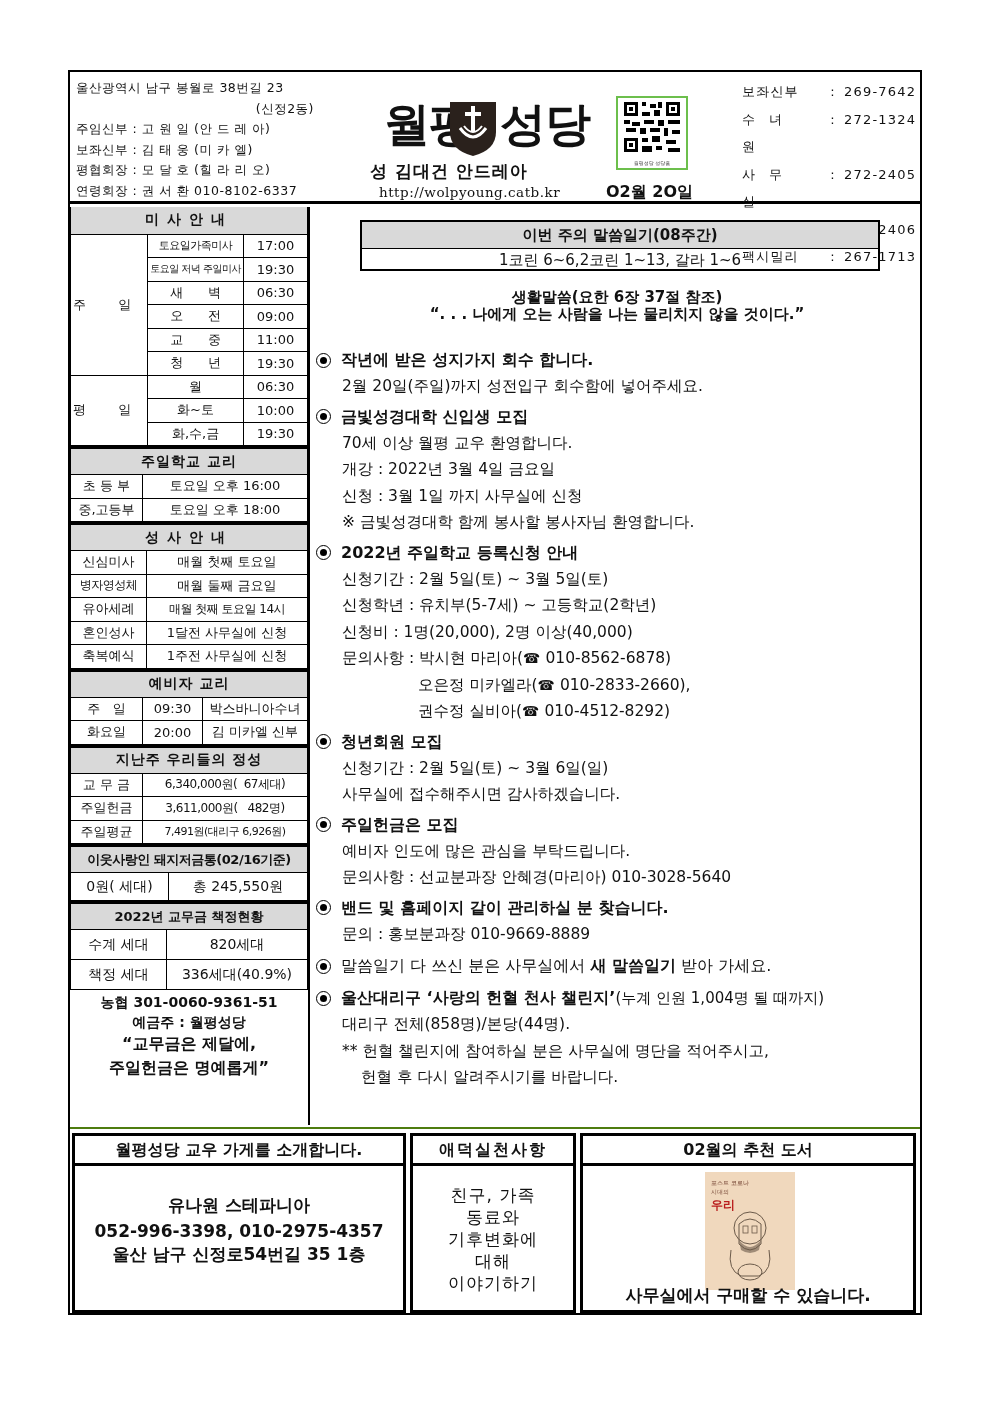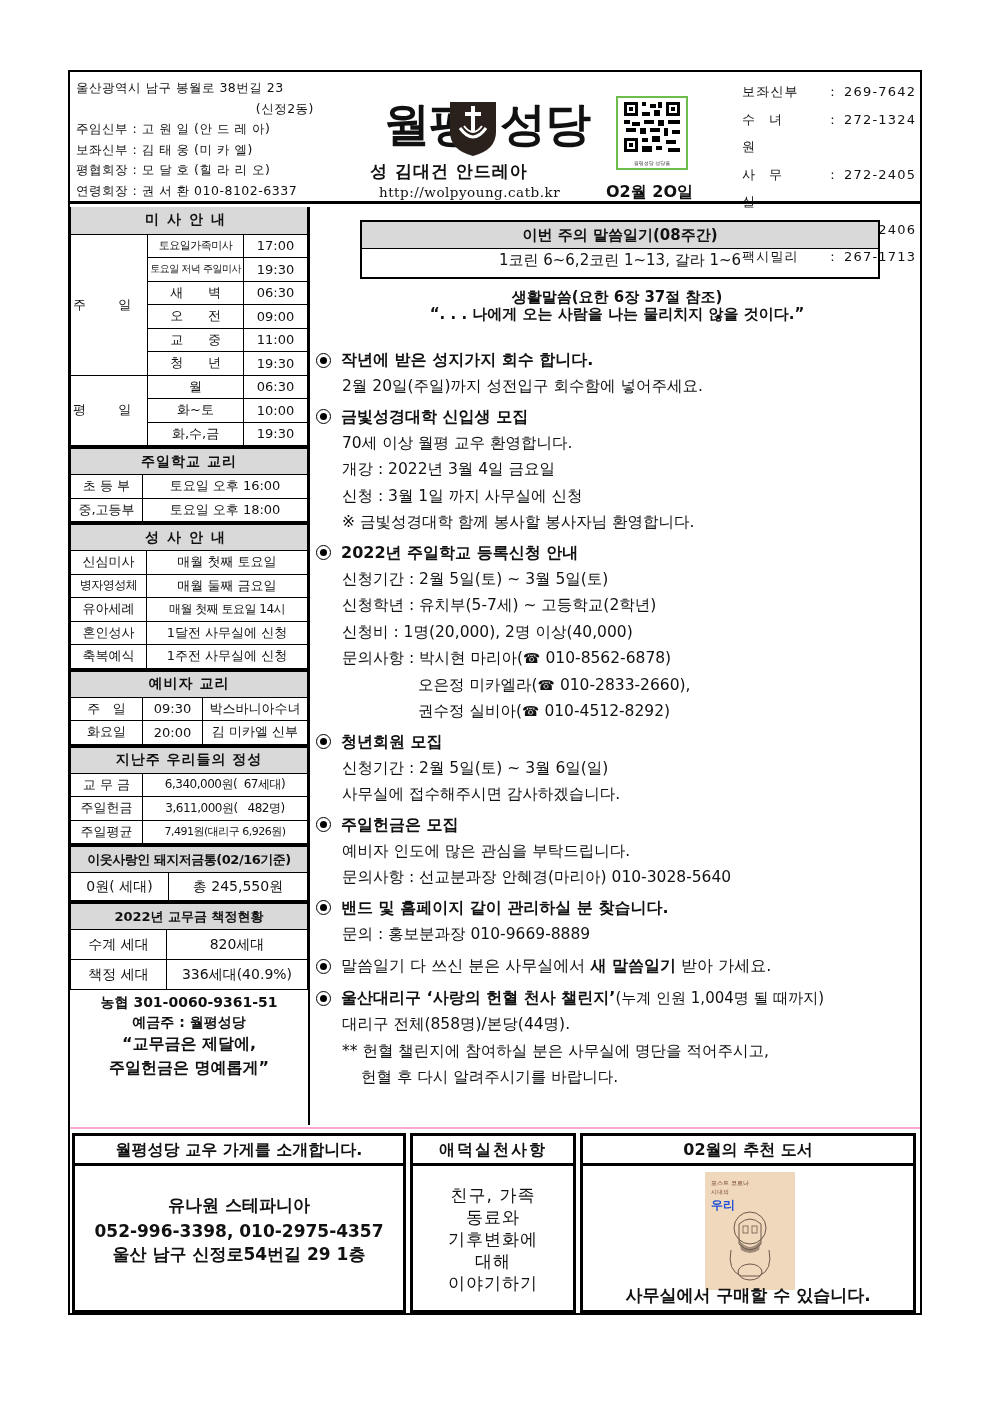--- a/index.html
+++ b/index.html
@@ -33,49 +33,49 @@
   .left td { border: 1px solid #000; font-size: 13px; text-align: center; height: 23.5px; padding: 0 2px; white-space: nowrap; }
   .tblhead { background: #d9d9d9; font-weight: bold; font-size: 14px !important; letter-spacing: 3px; height: 27px !important; border-top: 3px solid #000 !important; }
   .sm { font-size: 11px !important; letter-spacing: -0.5px; }
   .account { text-align: center; font-weight: bold; font-size: 14px; line-height: 20px; padding-top: 2px; }
   .account .slogan { font-size: 16px; line-height: 24px; }
 
   
   .main { position: absolute; left: 244px; top: 135px; width: 606px; height: 918px; }
   .reading { position: absolute; left: 46px; top: 13px; width: 520px; border: 2px solid #000; }
   .reading .rh { background: #d9d9d9; text-align: center; font-weight: bold; font-size: 15px; height: 27px; line-height: 27px; border-bottom: 1px solid #000; }
-  .reading .rb { text-align: center; font-size: 15px; height: 28px; line-height: 22px; }
+  .reading .rb { text-align: center; font-size: 15px; height: 20px; line-height: 22px; }
   .word { position: absolute; left: 0; top: 82px; width: 606px; text-align: center; font-weight: bold; font-size: 15px; line-height: 17px; }
   .notices { position: absolute; left: 2px; top: 140px; width: 604px; }
   .notice { margin-bottom: 4px; }
   .n-title { font-size: 16px; line-height: 26px; display: flex; align-items: center; }
   .n-title b { font-weight: bold; }
   .bullet { width: 15px; height: 15px; border: 1.5px solid #000; border-radius: 50%; margin-right: 10px; display: inline-flex; align-items: center; justify-content: center; flex-shrink: 0; }
   .bullet::after { content: ""; width: 7px; height: 7px; border-radius: 50%; background: #000; }
   .n-line { font-size: 15.5px; line-height: 26.5px; padding-left: 26px; white-space: nowrap; }
   .indent2 { padding-left: 102px; }
   .indent3 { padding-left: 45px; }
   .phone { font-size: 14px; }
 
   
-  .bottom { position: absolute; left: 0; top: 1055px; width: 850px; height: 186px; border-top: 2px solid #f9a8d4; }
+  .bottom { position: absolute; left: 0; top: 1055px; width: 850px; height: 186px; border-top: 2px solid #4d7c0f; }
   .box { position: absolute; top: 4px; border: 3px solid #000; height: 180px; }
   .box .bh { border-bottom: 3px solid #000; height: 30px; line-height: 27px; text-align: center; font-weight: bold; font-size: 16px; }
   .box1 { left: 2px; width: 334px; }
   .box2 { left: 340px; width: 166px; }
   .box3 { left: 510px; width: 336px; }
   .shop { text-align: center; font-weight: bold; }
   .shop .name { font-size: 22px; margin-top: 8px; }
   .shop .owner { font-size: 17px; margin-top: 28px; }
   .shop .tel { font-size: 17px; margin-top: 4px; }
   .shop .addr { font-size: 17px; margin-top: 2px; }
   .practice { text-align: center; font-size: 17px; line-height: 22px; margin-top: 18px; letter-spacing: 1px; }
   .book { position: absolute; left: 122px; top: 36px; width: 90px; height: 118px; background: #f0d8bd; }
   .book .bt { font-size: 6px; color: #7a4b3a; position: absolute; left: 6px; top: 6px; line-height: 9px; }
-  .book .bw { font-size: 12px; color: #1d4ed8; position: absolute; left: 6px; top: 25px; font-weight: bold; }
+  .book .bw { font-size: 12px; color: #b91c1c; position: absolute; left: 6px; top: 25px; font-weight: bold; }
   .book svg { position: absolute; left: 16px; top: 38px; }
   .book-cap { position: absolute; left: 0; bottom: 3px; width: 100%; text-align: center; font-weight: bold; font-size: 17px; }
 </style>
 </head>
 <body>
 
 <div class="page">
 
   <div class="header">
     <div class="hdr-left">
@@ -420,21 +420,21 @@
       </div>
     </div>
   </div>
 
   <div class="bottom">
     <div class="box box1">
       <div class="bh">월평성당 교우 가게를 소개합니다.</div>
       <div class="shop">
         <div class="owner">유나원 스테파니아</div>
         <div class="tel">052-996-3398, 010-2975-4357</div>
-        <div class="addr">울산 남구 신정로54번길 29 1층</div>
+        <div class="addr">울산 남구 신정로54번길 35 1층</div>
       </div>
     </div>
 
     <div class="box box2">
       <div class="bh" style="letter-spacing:2px">애덕실천사항</div>
       <div class="practice">
         <div>친구, 가족</div>
         <div>동료와</div>
         <div>기후변화에</div>
         <div>대해</div>

